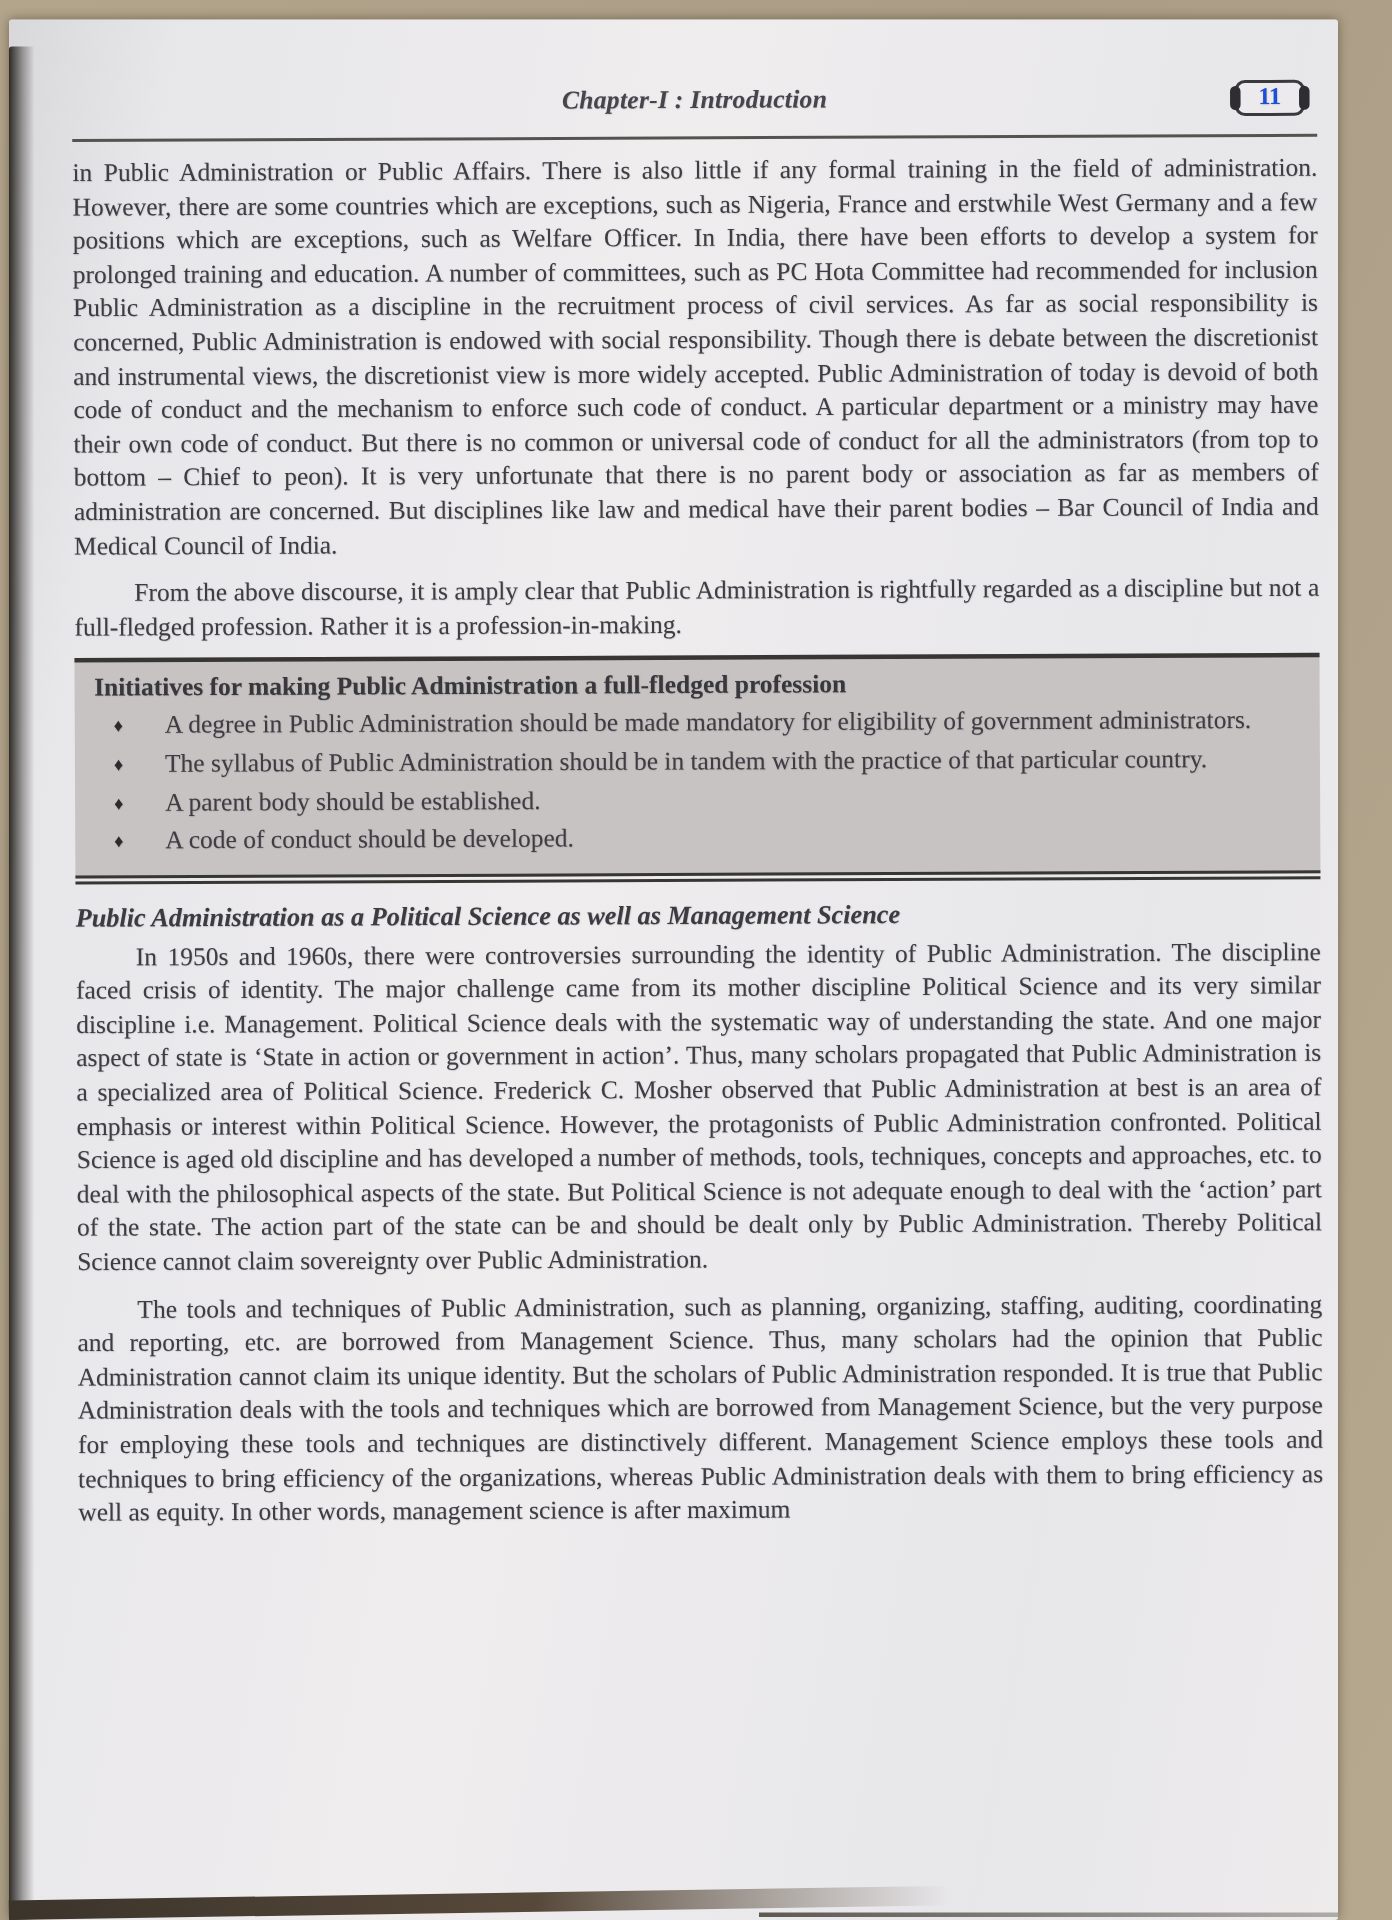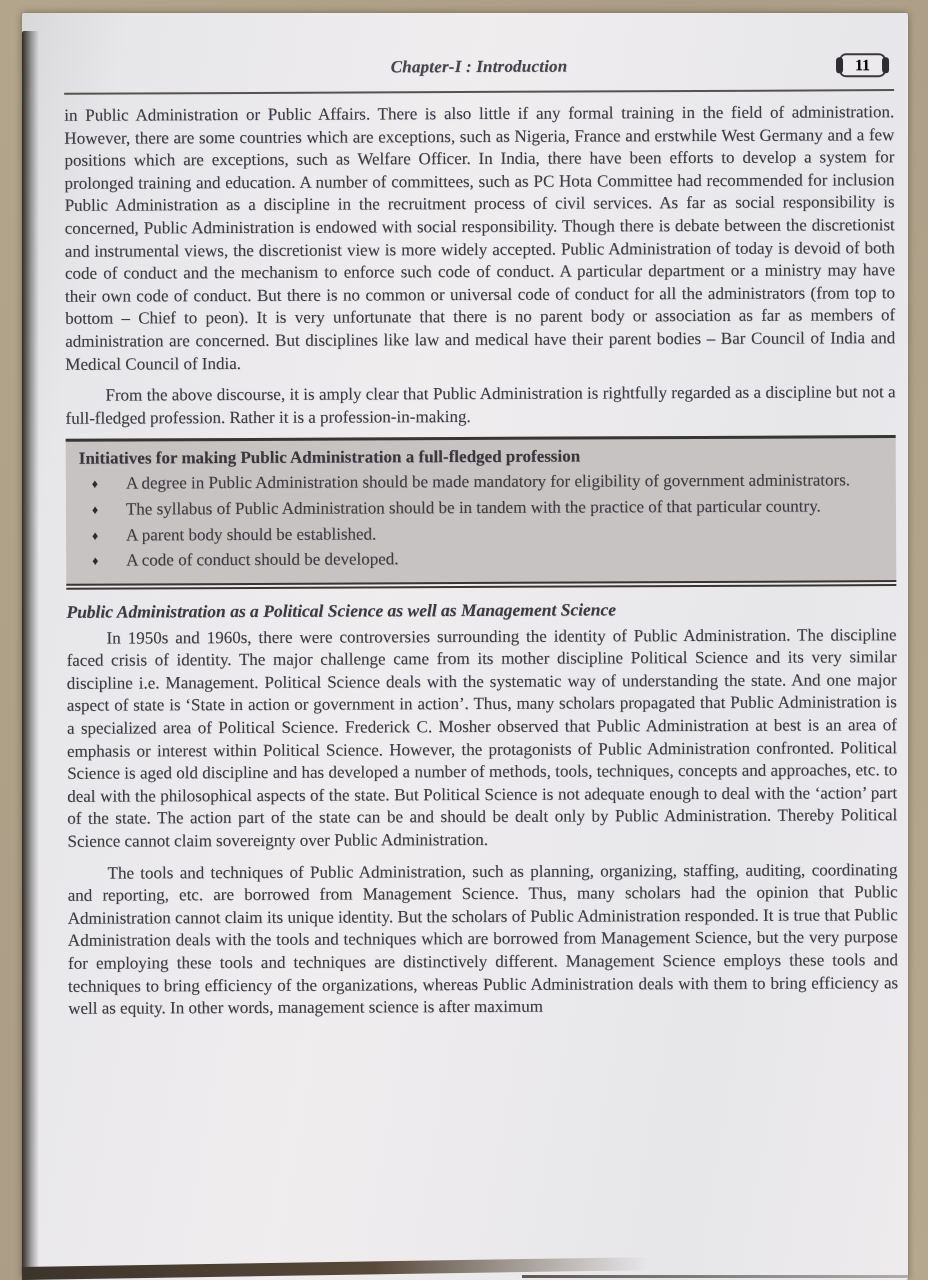--- a/index.html
+++ b/index.html
@@ -13,21 +13,20 @@
     width: 928px; height: 1280px;
     background: linear-gradient(115deg, #b3a58c 0%, #ab9d85 45%, #b6a88f 100%);
   }
   .page {
     position: absolute;
     left: 6px; top: 13px;
     width: 886px; height: 1267px;
     background: linear-gradient(100deg, #d8d7da 0%, #e7e6e9 10%, #efedee 42%, #e7e6e9 78%, #edebec 100%);
     box-shadow: 0 0 7px rgba(40,32,20,0.45);
     border-radius: 2px;
-    margin-left: 16px;
   }
   .page-left-shadow {
     position: absolute; left: 0; top: 18px; bottom: 0; width: 17px;
     background: linear-gradient(90deg, rgba(28,25,20,0.9) 0%, rgba(28,25,20,0.35) 55%, rgba(28,25,20,0) 100%);
     border-radius: 2px 0 0 2px;
   }
   .page-bottom-edge {
     position: absolute; bottom: 0; left: 0; width: 640px; height: 13px;
     background: linear-gradient(90deg, #3b342b 0%, #57493a 55%, rgba(87,73,58,0) 98%);
     transform: rotate(-0.9deg); transform-origin: left bottom;
@@ -50,21 +49,21 @@
     letter-spacing: 0.2px;
     color: #46454b;
   }
   .pagenum {
     position: absolute; right: 8px; top: -2px;
     border: 2.5px solid #3a393e;
     border-radius: 7px;
     background: #eceaec;
     padding: 1px 14px;
     font-size: 16px; font-weight: bold;
-    color: #000000;
+    color: #1d4ed8;
   }
   .pagenum::before, .pagenum::after {
     content: "";
     position: absolute; top: 2px; bottom: 2px; width: 7px;
     background: #2e2d32; border-radius: 4px;
   }
   .pagenum::before { left: -5px; }
   .pagenum::after  { right: -5px; }
   .header-rule {
     height: 2px; background: #55534f;

